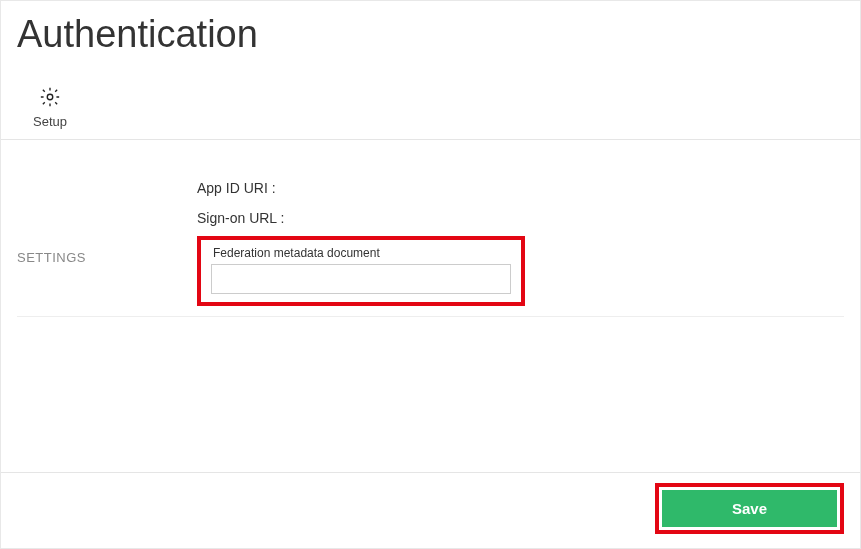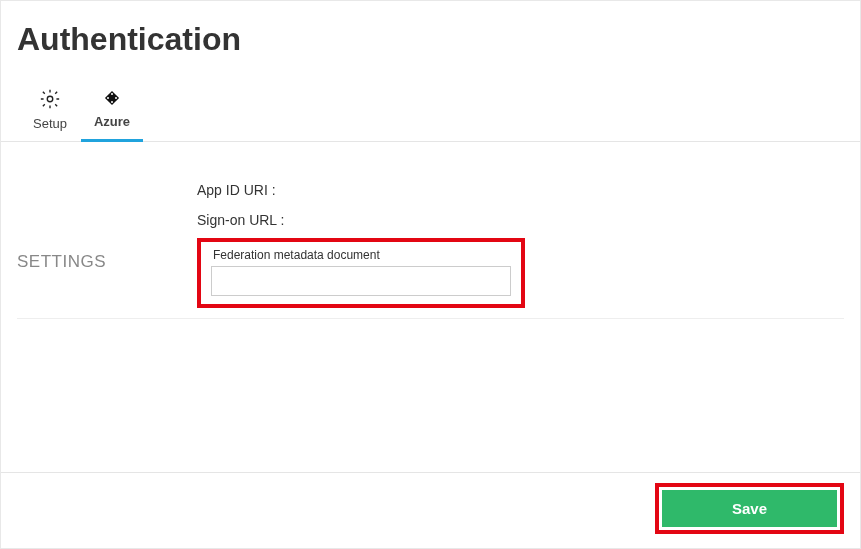--- a/index.html
+++ b/index.html
@@ -8,23 +8,23 @@
     font-family: "Segoe UI", Arial, sans-serif;
     background: #fff;
     width: 861px;
     height: 549px;
     overflow: hidden;
     color: #333;
     position: relative;
     border: 1px solid #e8e8e8;
   }
   h1.page-title {
-    font-weight: 700;
-    font-size: 32px;
-    margin: 20px 0 30px 16px;
+    font-weight: 400;
+    font-size: 38px;
+    margin: 12px 0 30px 16px;
     color: #333;
   }
   .tabs {
     display: flex;
     gap: 12px;
     padding: 0 24px;
     border-bottom: 1px solid #e5e5e5;
   }
   .tab {
     text-align: center;
@@ -56,21 +56,21 @@
     padding: 30px 16px 0 16px;
   }
   .content-row {
     display: flex;
     border-bottom: 1px solid #eee;
     padding: 10px 0;
   }
   .content-row.last { border-bottom: none; }
   .row-label {
     width: 180px;
-    font-size: 17px;
+    font-size: 13px;
     letter-spacing: 0.5px;
     color: #888;
     padding-top: 6px;
   }
   .row-body {
     flex: 1;
     font-size: 14px;
     color: #333;
   }
   .field-line {
@@ -141,32 +141,20 @@
 <div class="tabs">
   <div class="tab">
     <div class="icon-wrap">
       <svg class="gear" viewBox="0 0 24 24">
         <circle cx="12" cy="12" r="3"></circle>
         <path d="M12 2v3M12 19v3M4.2 4.2l2.1 2.1M17.7 17.7l2.1 2.1M2 12h3M19 12h3M4.2 19.8l2.1-2.1M17.7 6.3l2.1-2.1"></path>
       </svg>
     </div>
     <div>Setup</div>
   </div>
-  <div class="tab active">
-    <div class="icon-wrap">
-      <svg class="diamond" viewBox="0 0 20 20">
-        <rect x="5" y="5" width="10" height="10" transform="rotate(45 10 10)" fill="#111"></rect>
-        <circle cx="10" cy="6" r="1" fill="#fff"></circle>
-        <circle cx="10" cy="14" r="1" fill="#fff"></circle>
-        <circle cx="6" cy="10" r="1" fill="#fff"></circle>
-        <circle cx="14" cy="10" r="1" fill="#fff"></circle>
-      </svg>
-    </div>
-    <div>Azure</div>
-  </div>
 </div>
 
 <div class="content">
 
   <div class="content-row">
     <div class="row-label" style="padding-top:70px;">SETTINGS</div>
     <div class="row-body">
       <div class="field-line">
         <span class="flabel">App ID URI :</span>
       </div>

